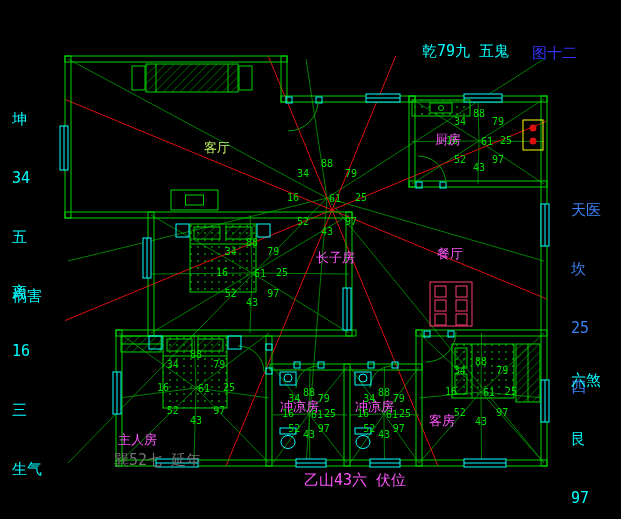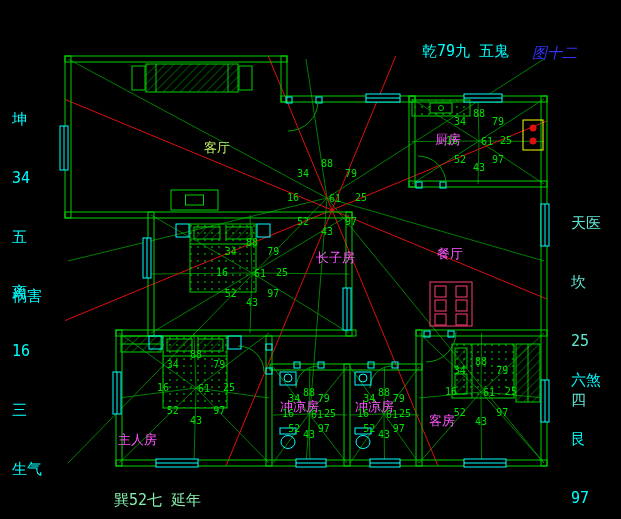--- a/index.html
+++ b/index.html
@@ -373,51 +373,52 @@
           <text x="481" y="425" fill="#00e000" font-size="10" text-anchor="middle" font-family="DejaVu Sans Mono, monospace">43</text>
           <text x="459.79" y="416.21" fill="#00e000" font-size="10" text-anchor="middle" font-family="DejaVu Sans Mono, monospace">52</text>
           <text x="451" y="395" fill="#00e000" font-size="10" text-anchor="middle" font-family="DejaVu Sans Mono, monospace">16</text>
           <text x="459.79" y="373.79" fill="#00e000" font-size="10" text-anchor="middle" font-family="DejaVu Sans Mono, monospace">34</text>
           <text x="489" y="396" fill="#00e000" font-size="10" text-anchor="middle" font-family="DejaVu Sans Mono, monospace">61</text>
         </g>
       </g>
   </svg>
 
   <div class="lbl cyan" style="left: 422px; top: 11px; color: rgb(0, 255, 255); margin-top: 32px;">乾79九 五鬼</div>
-  <div class="lbl blue" style="left: 532px; top: 45px; color: rgb(50, 50, 255); font-style: italic;">图十二</div>
+  <div class="lbl blue" style="left: 532px; top: 45px; color: rgb(50, 50, 255);">图十二</div>
 
   <div class="lbl cyan stack" style="left: 12px; top: 74px; color: rgb(0, 255, 255);">
     <div>坤</div>
     <div>34</div>
     <div>五</div>
     <div>祸害</div>
   </div>
 
   <div class="lbl cyan stack" style="left: 12px; top: 247px; color: rgb(0, 255, 255);">
     <div>离</div>
     <div>16</div>
     <div>三</div>
     <div>生气</div>
   </div>
 
-  <div class="lbl cyan stack" style="left: 571px; top: 178px; color: #5eead4;">
+  <div class="lbl cyan stack" style="left: 571px; top: 165px; color: #3b82f6;">
     <div>天医</div>
     <div>坎</div>
     <div>25</div>
     <div>四</div>
   </div>
 
   <div class="lbl cyan stack" style="left: 571px; top: 335px; color: rgb(0, 255, 255);">
     <div>六煞</div>
     <div>艮</div>
     <div>97</div>
     
   </div>
 
-  <div class="lbl magenta" style="left: 114px; top: 492px; color: #86efac;">巽52七 延年</div>
+  <div class="lbl magenta" style="left: 114px; top: 452px; color: #737373;">巽52七 延年</div>
+  <div class="lbl magenta" style="left: 304px; top: 472px; color: rgb(255, 85, 255);">乙山43六 伏位</div>
 
   <div class="lbl sm magenta" style="left: 204px; top: 140px; color: #bef264;">客厅</div>
   <div class="lbl sm magenta" style="left: 435px; top: 132px; color: rgb(255, 85, 255);">厨房</div>
   <div class="lbl sm magenta" style="left: 304px; top: 250px; color: rgb(255, 85, 255); margin-left: 12px;">长子房</div>
   <div class="lbl sm magenta" style="left: 437px; top: 246px; color: rgb(255, 85, 255);">餐厅</div>
   <div class="lbl sm magenta" style="left: 118px; top: 432px; color: rgb(255, 85, 255);">主人房</div>
   <div class="lbl xs magenta" style="left: 280px; top: 399px; color: rgb(255, 85, 255);">冲凉房</div>
   <div class="lbl xs magenta" style="left: 355px; top: 399px; color: rgb(255, 85, 255);">冲凉房</div>
   <div class="lbl sm magenta" style="left: 429px; top: 413px; color: rgb(255, 85, 255);">客房</div>
 </div>

